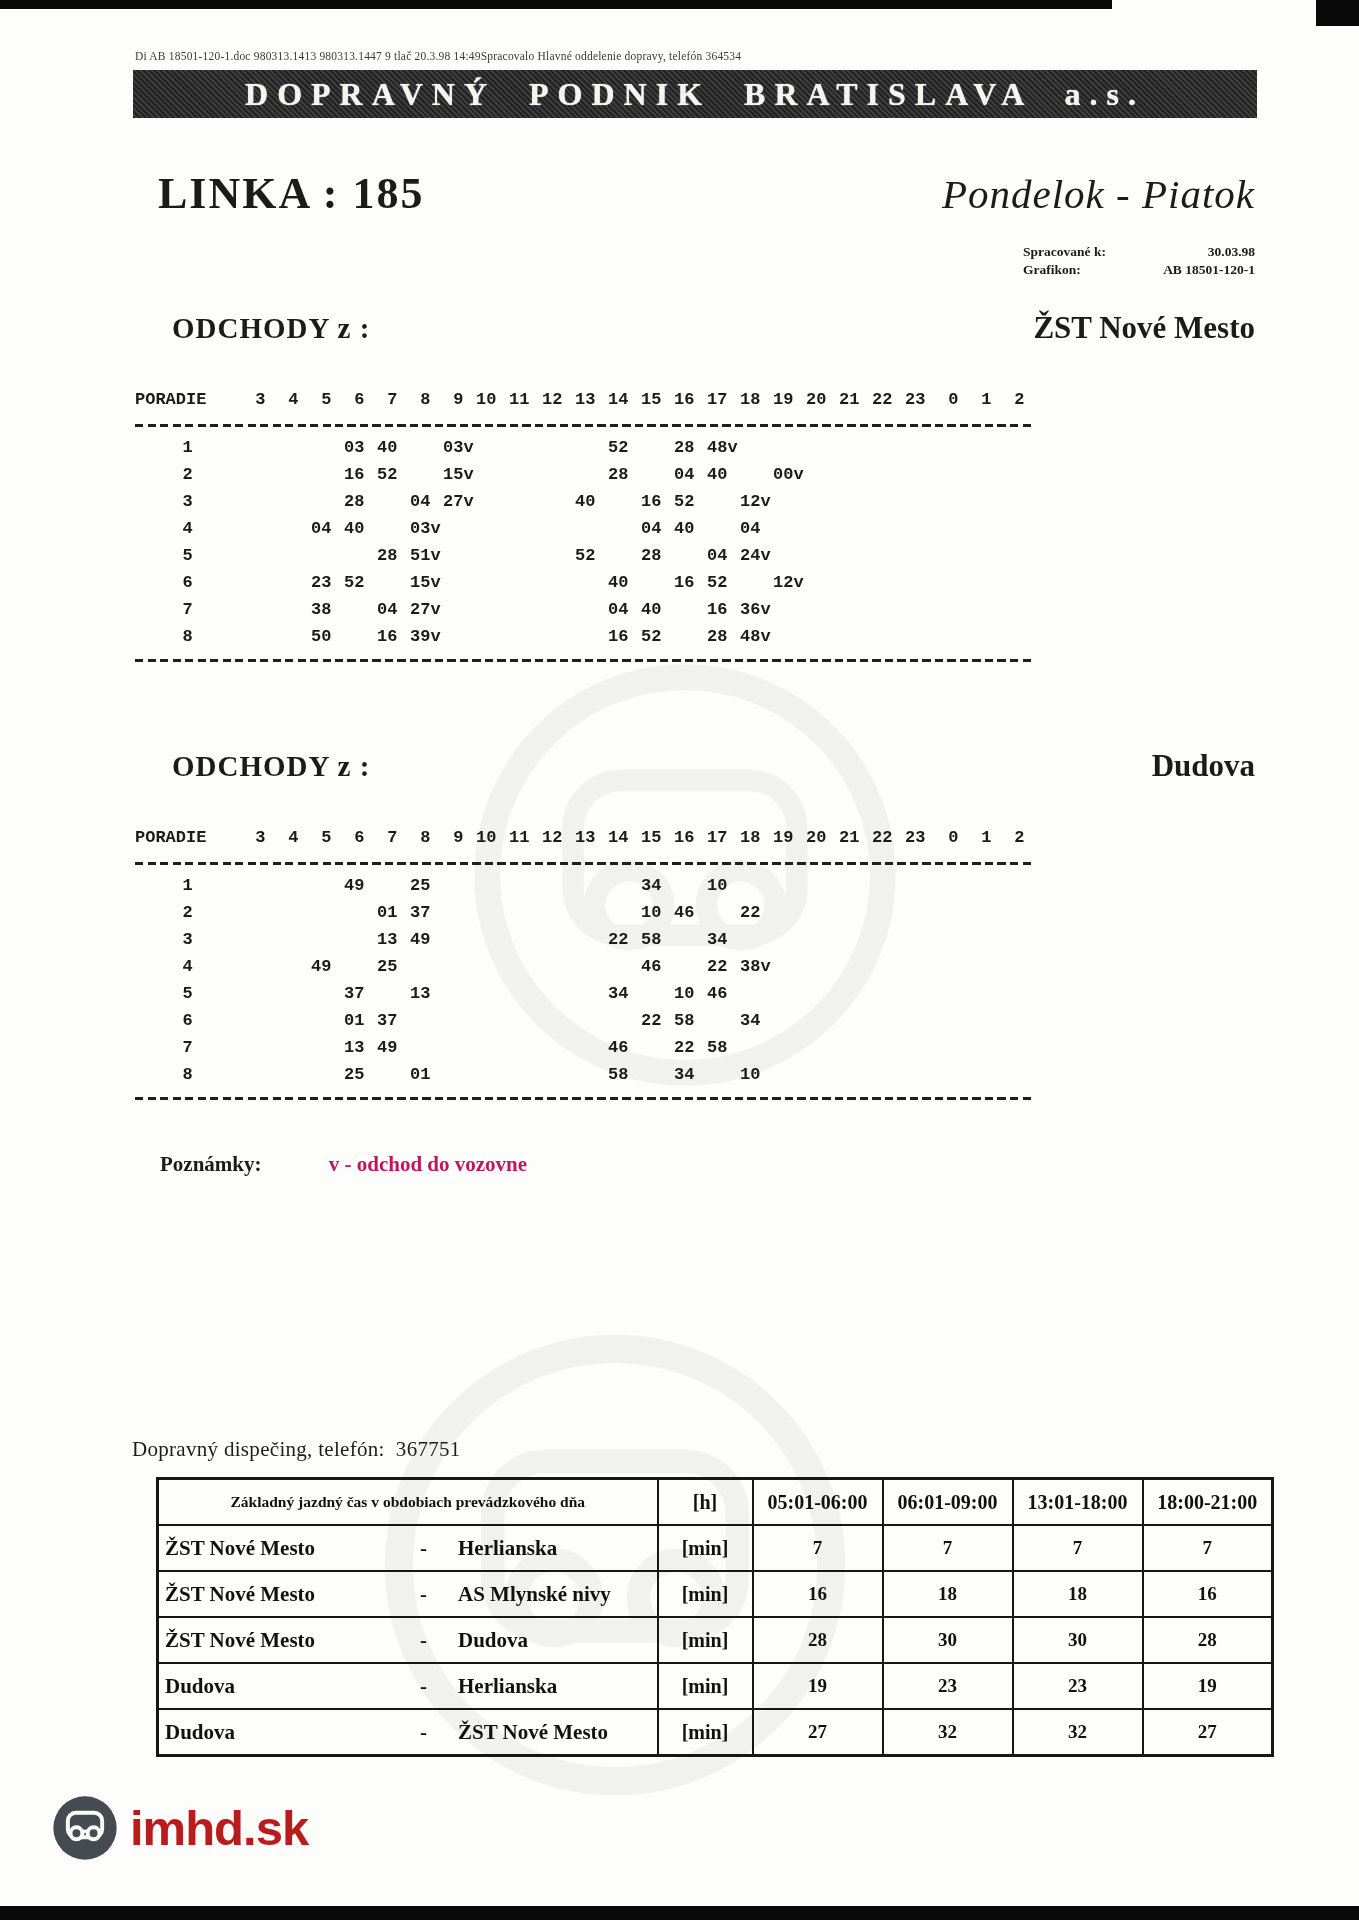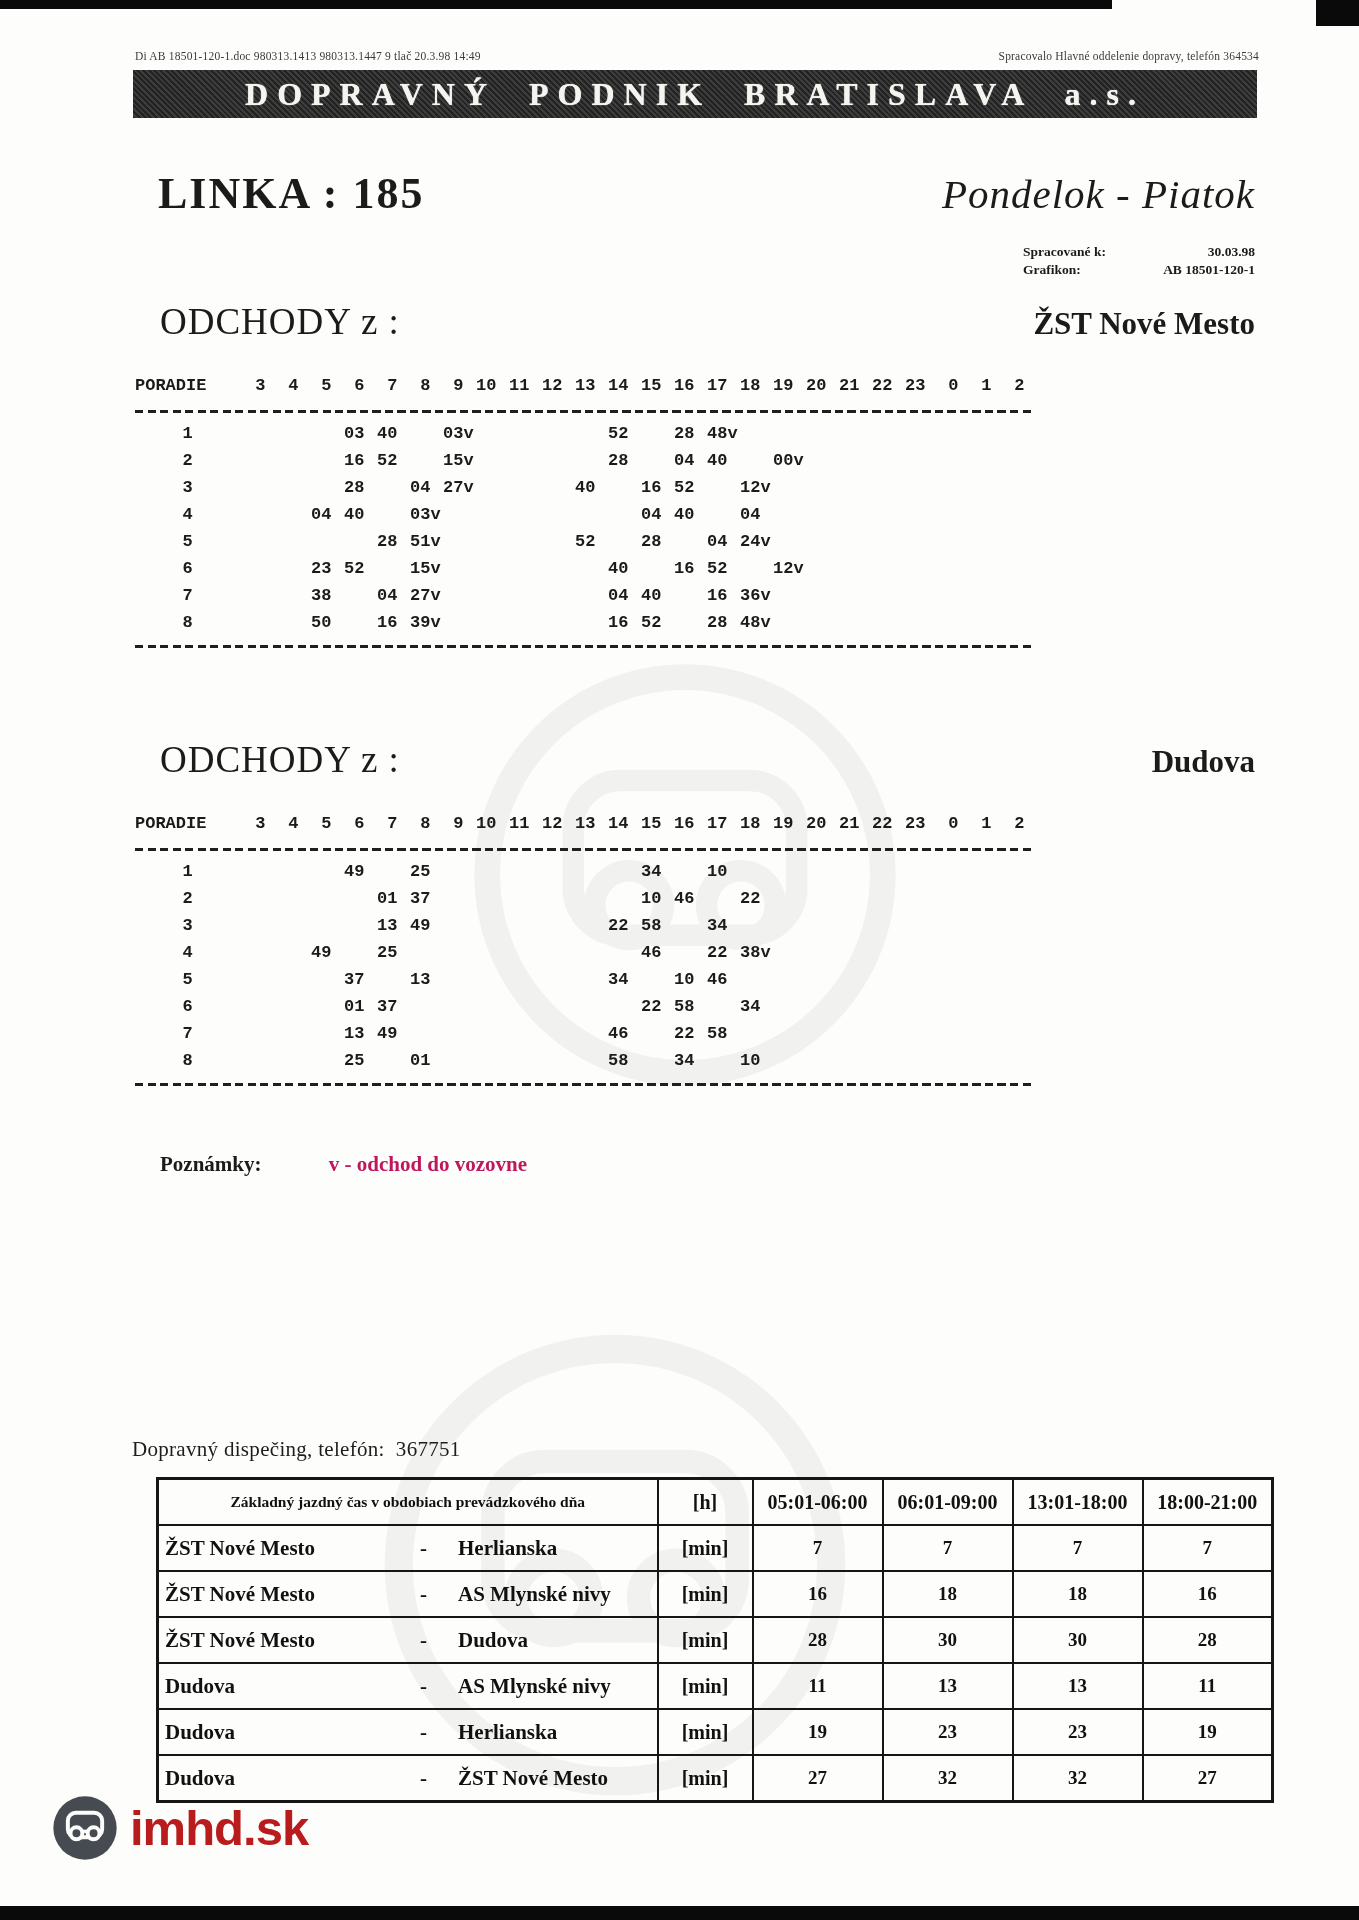--- a/index.html
+++ b/index.html
@@ -11,21 +11,21 @@
     color:#1b1b1b;
     overflow:hidden;
   }
   
   .topbar{position:absolute;left:0;top:0;width:1112px;height:9px;background:#0a0a0a;}
   .topbar2{position:absolute;left:1316px;top:0;width:43px;height:26px;background:#0a0a0a;}
   .bottombar{position:absolute;left:0;top:1906px;width:1359px;height:14px;background:#0a0a0a;}
 
   .doc-info{
     position:absolute;left:135px;right:100px;top:50px;
-    display:flex;justify-content:space-between;
+    display:flex;justify-content:flex-start;
     font-size:11.5px;color:#3a3a3a;letter-spacing:.2px;
   }
   .banner{
     position:absolute;left:133px;top:70px;width:1124px;height:48px;
     background:repeating-linear-gradient(45deg,#222 0 2px,#3d3d3d 2px 4px);
     display:flex;align-items:center;justify-content:center;
   }
   .banner .banner-text{
     color:#f5f5f0;font-weight:700;font-size:32px;
     letter-spacing:9px;word-spacing:16px;white-space:nowrap;
@@ -44,21 +44,21 @@
   }
   .processed .prow{display:flex;justify-content:space-between;line-height:18px;}
 
   .section{position:absolute;left:135px;right:104px;}
   .sec1{top:300px;}
   .sec2{top:738px;}
   .sec-head{
     display:flex;justify-content:space-between;align-items:baseline;
     padding-left:25px;
   }
-  .sec-title{font-size:37px;font-weight:400;margin:0;letter-spacing:1px;}
+  .sec-title{font-size:29px;font-weight:700;margin:12px;letter-spacing:1px;}
   .sec-stop{font-size:31px;font-weight:700;}
 
   .tt-grid{
     margin-top:28px;
     font-family:"Liberation Mono","DejaVu Sans Mono",monospace;
     font-size:17px;font-weight:700;
     width:897px;
   }
   .tt-row{display:grid;grid-template-columns:105px repeat(24,33px);line-height:27px;}
   .tt-row.hdr{line-height:30px;}
@@ -709,28 +709,20 @@
         </tr>
         <tr>
           <td class="cell-name"><span class="from">ŽST Nové Mesto</span><span class="sep">-</span><span class="to">Dudova</span></td>
           <td class="cell-unit">[min]</td>
           <td class="cell-val">28</td>
           <td class="cell-val">30</td>
           <td class="cell-val">30</td>
           <td class="cell-val">28</td>
         </tr>
         <tr>
-          <td class="cell-name"><span class="from">Dudova</span><span class="sep">-</span><span class="to">AS Mlynské nivy</span></td>
-          <td class="cell-unit">[min]</td>
-          <td class="cell-val">11</td>
-          <td class="cell-val">13</td>
-          <td class="cell-val">13</td>
-          <td class="cell-val">11</td>
-        </tr>
-        <tr>
           <td class="cell-name"><span class="from">Dudova</span><span class="sep">-</span><span class="to">Herlianska</span></td>
           <td class="cell-unit">[min]</td>
           <td class="cell-val">19</td>
           <td class="cell-val">23</td>
           <td class="cell-val">23</td>
           <td class="cell-val">19</td>
         </tr>
         <tr>
           <td class="cell-name"><span class="from">Dudova</span><span class="sep">-</span><span class="to">ŽST Nové Mesto</span></td>
           <td class="cell-unit">[min]</td>

